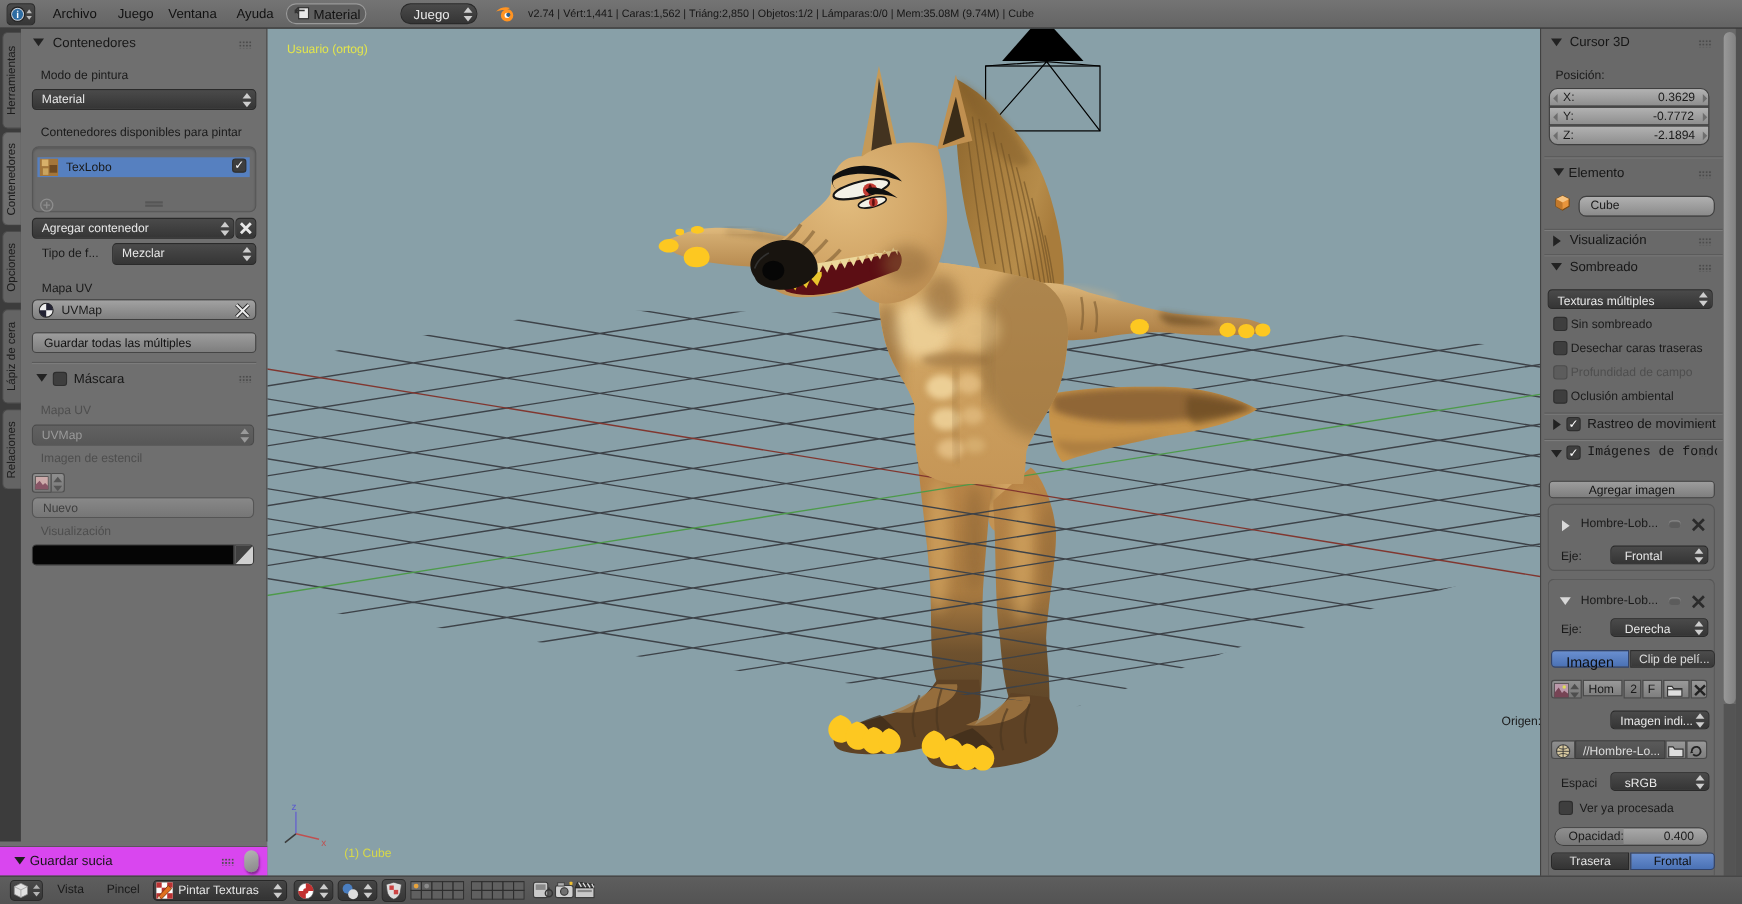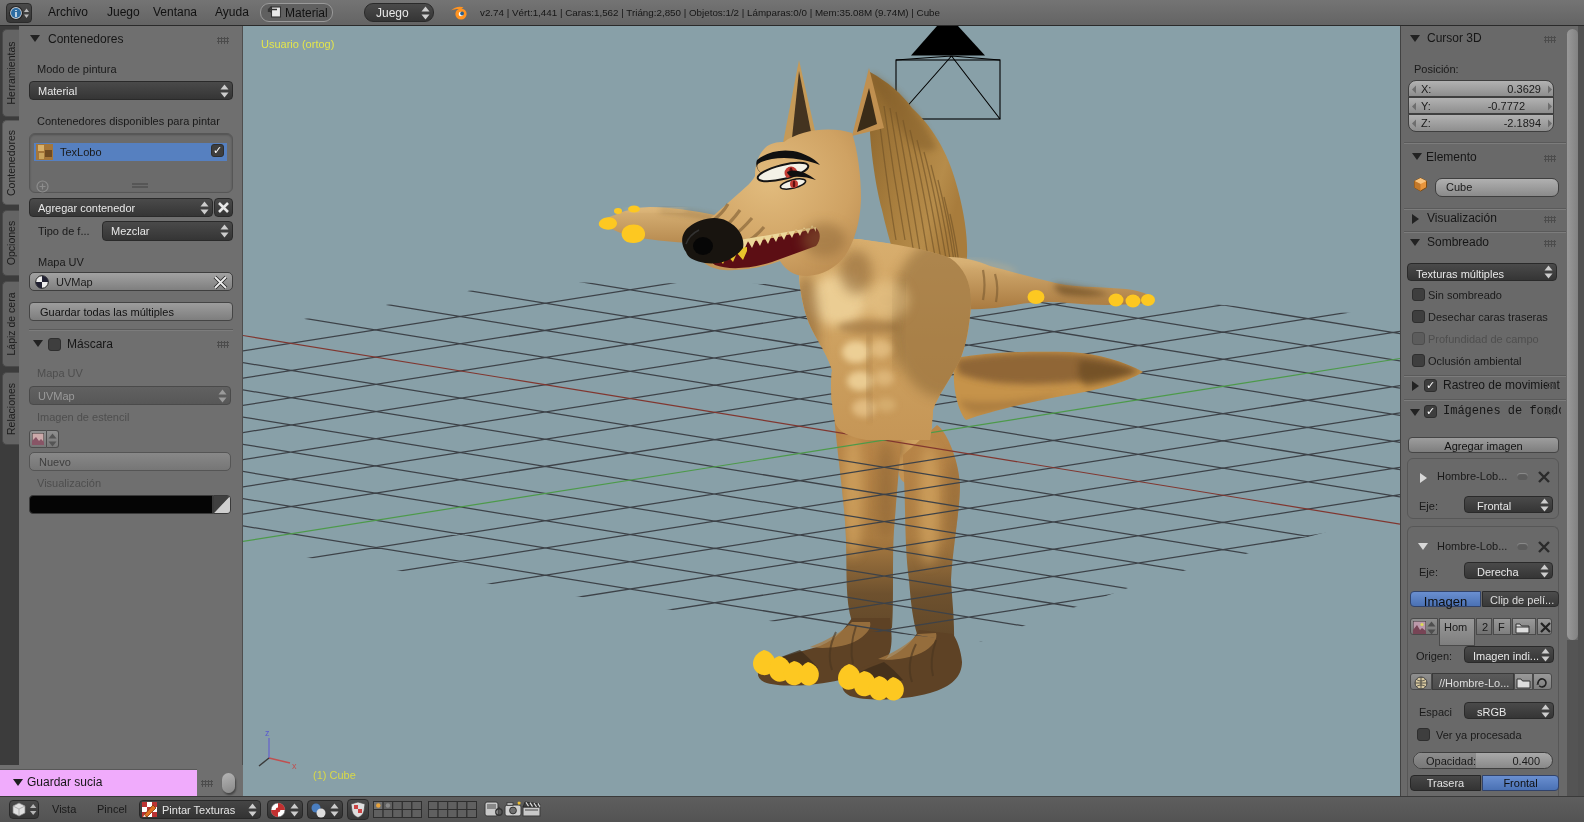--- a/index.html
+++ b/index.html
@@ -199,21 +199,21 @@
     <div class="dlbl" style="left:9px;top:3px;color:#3e3e3e;">Nuevo</div>
   </div>
   <div class="dlbl" style="left:37px;top:477px;">Visualización</div>
   <div class="abs" style="left:29px;top:495px;width:184px;height:19px;background:#050505;border:1px solid #3a3a3a;border-radius:4px 0 0 4px;"></div>
   <div class="abs" style="left:213px;top:495px;width:18px;height:19px;background:#777;border:1px solid #3a3a3a;border-radius:0 4px 4px 0;overflow:hidden;">
     <svg width="16" height="17">
         <path d="M0 17 L16 0 L16 17 Z" fill="#cfcfcf"></path>
         <path d="M0 0 L16 0 L0 17 Z" fill="#3f3f3f"></path>
       </svg>
   </div>
-  <div class="abs" style="left:0px;top:769px;width:197px;height:27px;background:#f0abfc;border-top:1px solid #585858;">
+  <div class="abs" style="left:0px;top:769px;width:243px;height:27px;background:#d946ef;border-top:1px solid #585858;">
     <div class="tri tridown" style="left:13px;top:9px;border-top-color:#1e1e1e;"></div>
     <div class="hdr" style="left:27px;top:5px;">Guardar sucia</div>
     <div class="dots" style="left:201px;top:10px;"></div>
     <div class="abs" style="left:222px;top:3px;width:13px;height:20px;background:linear-gradient(160deg,#b5b5b5,#888);border-radius:7px;box-shadow:1px 2px 2px rgba(0,0,0,0.4);"></div>
   </div>
 </div>
 
 <div id="viewport">
 <svg width="1157" height="770" viewBox="243 26 1157 770" style="position:absolute;left:0;top:0;">
 <defs>
@@ -472,21 +472,21 @@
   <div class="abs" style="left:1408px;top:80px;width:146px;height:17px;background:linear-gradient(#b2b2b2,#8e8e8e);border:1px solid #3f3f3f;border-radius:8px 8px 0 0;">
     <div class="lbl" style="left:12px;top:2px;">X:</div>
       <div class="lbl" style="right:12px;top:2px;">0.3629</div>
     <svg width="146" height="17" style="position:absolute;left:0;top:0;">
         <path d="M7 4.5 l-4 4 l4 4 z" fill="#6e6e6e"></path>
         <path d="M139 4.5 l4 4 l-4 4 z" fill="#6e6e6e"></path>
       </svg>
   </div>
   <div class="abs" style="left:1408px;top:97px;width:146px;height:17px;background:linear-gradient(#b2b2b2,#8e8e8e);border:1px solid #3f3f3f;">
     <div class="lbl" style="left:12px;top:2px;">Y:</div>
-      <div class="lbl" style="right:28px;top:2px;margin-left:16px;">-0.7772</div>
+      <div class="lbl" style="right:13px;top:2px;margin-left:16px;">-0.7772</div>
     <svg width="146" height="17" style="position:absolute;left:0;top:0;">
         <path d="M7 4.5 l-4 4 l4 4 z" fill="#6e6e6e"></path>
         <path d="M139 4.5 l4 4 l-4 4 z" fill="#6e6e6e"></path>
       </svg>
   </div>
   <div class="abs" style="left:1408px;top:114px;width:146px;height:18px;background:linear-gradient(#b2b2b2,#8e8e8e);border:1px solid #3f3f3f;border-radius:0 0 8px 8px;">
     <div class="lbl" style="left:12px;top:2px;">Z:</div>
       <div class="lbl" style="right:12px;top:2px;">-2.1894</div>
     <svg width="146" height="17" style="position:absolute;left:0;top:0;">
         <path d="M7 4.5 l-4 4 l4 4 z" fill="#6e6e6e"></path>
@@ -581,41 +581,41 @@
     <svg width="13" height="13" style="position:absolute;left:2px;top:2px;">
       <rect width="13" height="13" fill="#b9a" stroke="#333" stroke-width="1"></rect>
       <path d="M0 9 L4 4 L7 9 L9 7 L13 10 L13 13 L0 13 Z" fill="#745"></path>
       <circle cx="9" cy="3.5" r="1.6" fill="#dd5"></circle>
     </svg>
     <svg width="9" height="14" style="position:absolute;right:1px;top:2px;">
         <path d="M0.5 5.5 l4 -5 l4 5 z" fill="#4e4e4e"></path>
         <path d="M0.5 8.5 l4 5 l4 -5 z" fill="#4e4e4e"></path>
       </svg>
   </div>
-  <div class="abs" style="left:1439px;top:618px;width:36px;height:28px;background:linear-gradient(#999,#7e7e7e);border:1px solid #4a4a4a;">
+  <div class="abs" style="left:1439px;top:618px;width:36px;height:15px;background:linear-gradient(#999,#7e7e7e);border:1px solid #4a4a4a;">
     <div class="lbl" style="left:4px;top:2px;">Hom</div>
   </div>
   <div class="abs" style="left:1476px;top:618px;width:16px;height:17px;background:linear-gradient(#8a8a8a,#717171);border:1px solid #4a4a4a;">
     <div class="lbl" style="left:5px;top:2px;">2</div>
   </div>
   <div class="abs" style="left:1493px;top:618px;width:18px;height:17px;background:linear-gradient(#999,#7e7e7e);border:1px solid #4a4a4a;">
     <div class="lbl" style="left:4px;top:2px;">F</div>
   </div>
   <div class="abs" style="left:1512px;top:618px;width:24px;height:17px;background:linear-gradient(#999,#7e7e7e);border:1px solid #4a4a4a;">
     <svg width="15" height="13" style="position:absolute;left:2px;top:2px;">
       <path d="M1 3 L5 3 L6.5 5 L14 5 L14 12 L1 12 Z" fill="#ddd" stroke="#333" stroke-width="1"></path>
       <path d="M1 6 L14 6" stroke="#333" stroke-width="1"></path>
     </svg>
   </div>
   <div class="abs" style="left:1537px;top:618px;width:15px;height:17px;background:linear-gradient(#999,#7e7e7e);border:1px solid #4a4a4a;border-radius:0 3px 3px 0;">
     <svg width="13" height="13" style="position:absolute;left:1px;top:2px;">
         <path d="M2 2 L11 11 M11 2 L2 11" stroke="#222" stroke-width="2.2"></path>
       </svg>
   </div>
-  <div class="lbl" style="left:1416px;top:650px;text-align:center;">Origen:</div>
+  <div class="lbl" style="left:1365px;top:650px;text-align:center;">Origen:</div>
   <div class="ddrop" style="left:1464px;top:646px;width:90px;height:17px;">
     <div class="t" style="left:8px;">Imagen indi...</div>
     <svg class="updn" width="9" height="14">
         <path d="M0.5 5.5 l4 -5 l4 5 z" fill="#cdcdcd"></path>
         <path d="M0.5 8.5 l4 5 l4 -5 z" fill="#cdcdcd"></path>
       </svg>
   </div>
   <div class="abs" style="left:1410px;top:673px;width:22px;height:17px;background:linear-gradient(#8f8f8f,#767676);border:1px solid #4a4a4a;border-radius:3px 0 0 3px;">
     <svg width="15" height="15" style="position:absolute;left:3px;top:2px;">
       <circle cx="7" cy="7" r="6" fill="#d8c9a0" stroke="#444" stroke-width="1"></circle>

